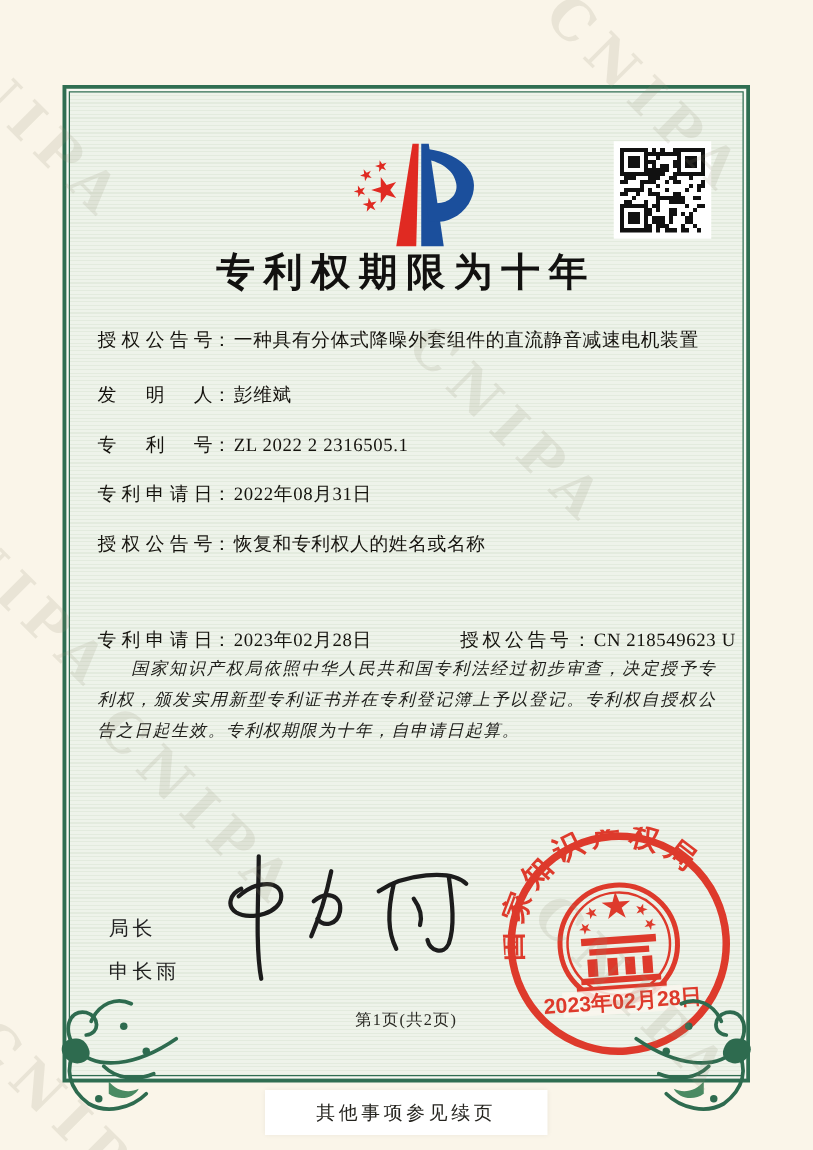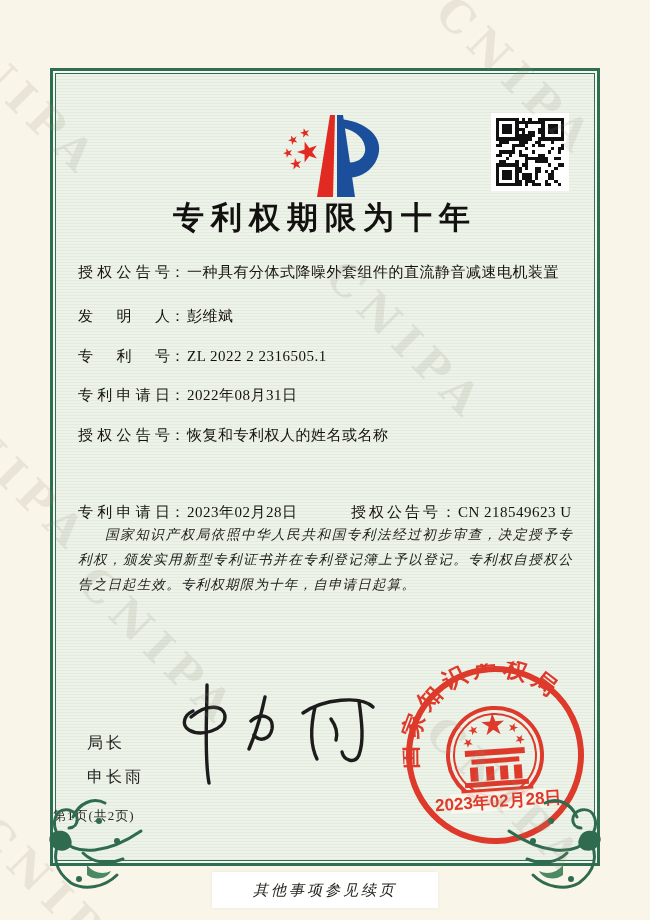--- a/index.html
+++ b/index.html
@@ -27,41 +27,41 @@
   .logo-box{position:absolute;left:222px;top:38px;width:132px;height:90px;}
   .qr-box{position:absolute;left:438px;top:42px;width:78px;height:78px;background:#fff;padding:5px;box-sizing:border-box;}
   .title{
     position:absolute;left:0;right:0;top:126px;text-align:center;
     font-size:31px;font-weight:bold;letter-spacing:7px;color:#121110;
   }
   .row{position:absolute;left:25px;right:20px;font-size:15px;color:#15130e;white-space:nowrap;}
   .row .lbl{display:inline-block;width:92px;text-align:justify;text-align-last:justify;vertical-align:top;}
   .row .sep{display:inline-block;margin:0 2px 0 0;}
   .row .val{letter-spacing:0.5px;}
-  .grant2{position:absolute;left:273px;top:0;}
+  .grant2{position:absolute;left:290px;top:0;}
   .bodytext{
     position:absolute;left:25px;right:24px;top:452px;
     font-size:13.5px;font-style:italic;line-height:1.85;letter-spacing:1.2px;
     color:#20201c;text-align:justify;
   }
   .bodytext p{margin:0 0 8px 0;text-indent:2em;}
   .comm{position:absolute;left:34px;font-family:"Liberation Sans","DejaVu Sans",sans-serif;
         font-weight:normal;font-size:16px;letter-spacing:3px;color:#222;}
   .comm.t1{top:662px;}
   .comm.t2{top:696px;}
   .sig-box{position:absolute;left:108px;top:606px;width:240px;height:115px;}
   .seal-box{position:absolute;left:350px;top:592px;width:184px;height:184px;transform:rotate(-4deg);opacity:0.92;}
-  .page-no{position:absolute;left:0;right:0;top:736px;font-size:13px;color:#2a2a24;letter-spacing:1px;}
+  .page-no{position:absolute;left:0;right:0;top:736px;text-align:center;font-size:13px;color:#2a2a24;letter-spacing:1px;}
   .flourish{position:absolute;width:118px;height:122px;z-index:4;}
   .flourish.bl{left:-28px;top:698px;}
   .flourish.br{right:-28px;top:698px;transform:scaleX(-1);}
   .cont-tab{
     position:absolute;z-index:5;left:212px;top:872px;width:226px;height:36px;
     background:#ffffff;display:flex;align-items:center;justify-content:center;
-    font-size:15px;font-style:italic;letter-spacing:3px;color:#24231e;
+    font-size:15px;letter-spacing:3px;color:#24231e;
     box-shadow:0 0 4px rgba(0,0,0,0.06);
   }
 </style>
 </head>
 <body>
 
 <div id="page">
 
   <div class="wm" style="left:-34px;top:6px">CNIPA</div>
   <div class="wm" style="left:462px;top:-14px">CNIPA</div>

